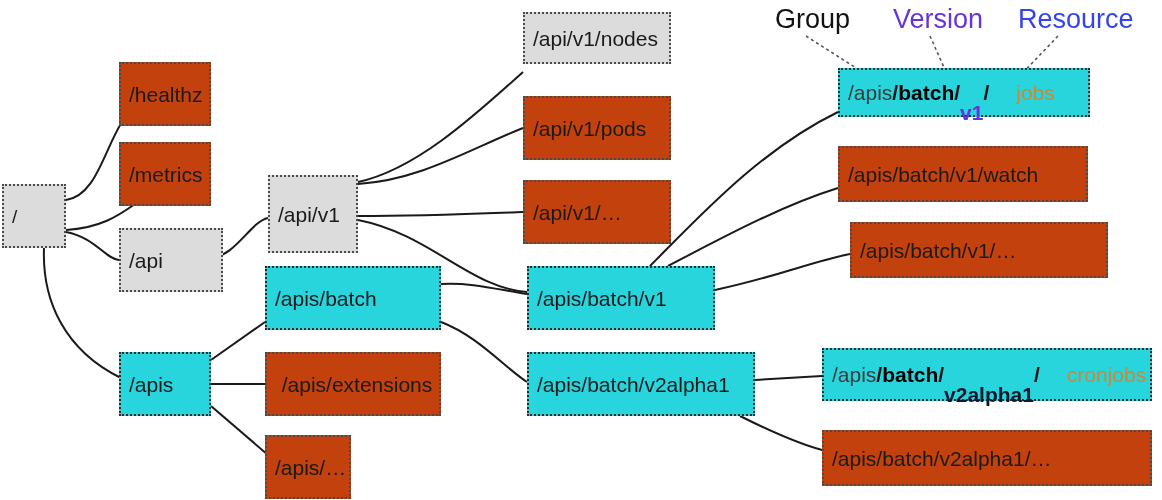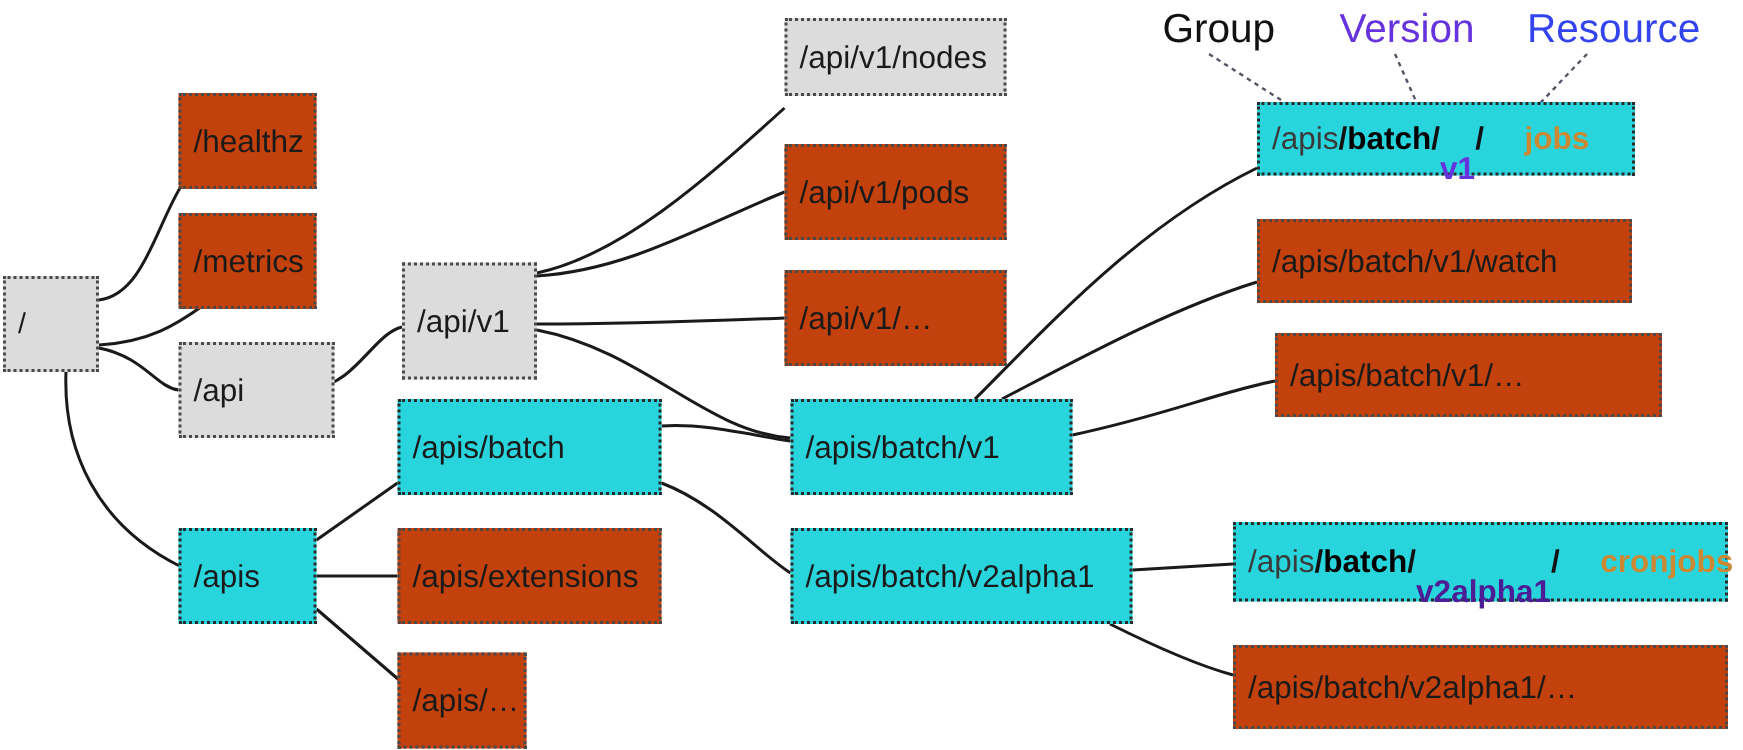--- a/index.html
+++ b/index.html
@@ -30,21 +30,21 @@
   .lbl{
     position:absolute;
     font-size:27px;
     line-height:1;
     white-space:nowrap;
     z-index:4;
   }
   .seg-plain{color:#3a3a3a;font-weight:400;}
   .seg-group{color:#000000;font-weight:700;}
   .seg-version{font-weight:700;margin-top:40px;}
-  .seg-resource{font-weight:700;padding-left:27px;}
+  .seg-resource{font-weight:400;padding-left:27px;}
   .seg-slash{color:#111111;font-weight:700;}
 </style>
 </head>
 <body>
 
 <div id="stage">
 
   <svg id="edges" viewBox="0 0 1162 500" xmlns="http://www.w3.org/2000/svg">
       <path d="M 66 200 C 96 196 104 150 122 122" fill="none" stroke="#1a1a1a" stroke-width="2"></path>
       <path d="M 66 232 C 96 238 104 258 119 260" fill="none" stroke="#1a1a1a" stroke-width="2"></path>
@@ -88,21 +88,21 @@
       </div>
       <div class="node n-cyan" style="left: 119px; top: 352px; width: 92px; height: 64px;">
         <span>/apis</span>
       </div>
       <div class="node n-gray" style="left: 268px; top: 175px; width: 90px; height: 78px;">
         <span>/api/v1</span>
       </div>
       <div class="node n-cyan" style="left: 265px; top: 266px; width: 176px; height: 64px;">
         <span>/apis/batch</span>
       </div>
-      <div class="node n-white" style="left: 265px; top: 352px; width: 176px; height: 64px;">
+      <div class="node n-white" style="left: 265px; top: 352px; width: 176px; height: 64px; justify-content: center;">
         <span>/apis/extensions</span>
       </div>
       <div class="node n-white" style="left: 265px; top: 435px; width: 86px; height: 64px;">
         <span>/apis/…</span>
       </div>
       <div class="node n-gray" style="left: 523px; top: 12px; width: 148px; height: 52px;">
         <span>/api/v1/nodes</span>
       </div>
       <div class="node n-white" style="left: 523px; top: 96px; width: 148px; height: 64px;">
         <span>/api/v1/pods</span>
@@ -132,21 +132,21 @@
         <span class="seg-slash">/</span>
         <span class="seg-version" style="color: rgb(102, 51, 221);">v1</span>
         <span class="seg-slash">/</span>
         <span class="seg-resource" style="color: rgb(204, 136, 51);">jobs</span>
       </div>
       <div class="node n-cyan" style="left: 822px; top: 348px; width: 330px; height: 53px;">
         <span class="seg-plain">/apis</span>
         <span class="seg-slash">/</span>
         <span class="seg-group">batch</span>
         <span class="seg-slash">/</span>
-        <span class="seg-version" style="color: #4c1d95;">v2alpha1</span>
+        <span class="seg-version" style="color: #0f172a;">v2alpha1</span>
         <span class="seg-slash">/</span>
         <span class="seg-resource" style="color: rgb(204, 136, 51);">cronjobs</span>
       </div>
     </div>
   <div id="label-layer">
       <div class="lbl" style="left: 775px; top: 6px; color: rgb(17, 17, 17);">Group</div>
       <div class="lbl" style="left: 893px; top: 6px; color: rgb(102, 51, 221);">Version</div>
       <div class="lbl" style="left: 1018px; top: 6px; color: rgb(51, 68, 238);">Resource</div>
     </div>
 

